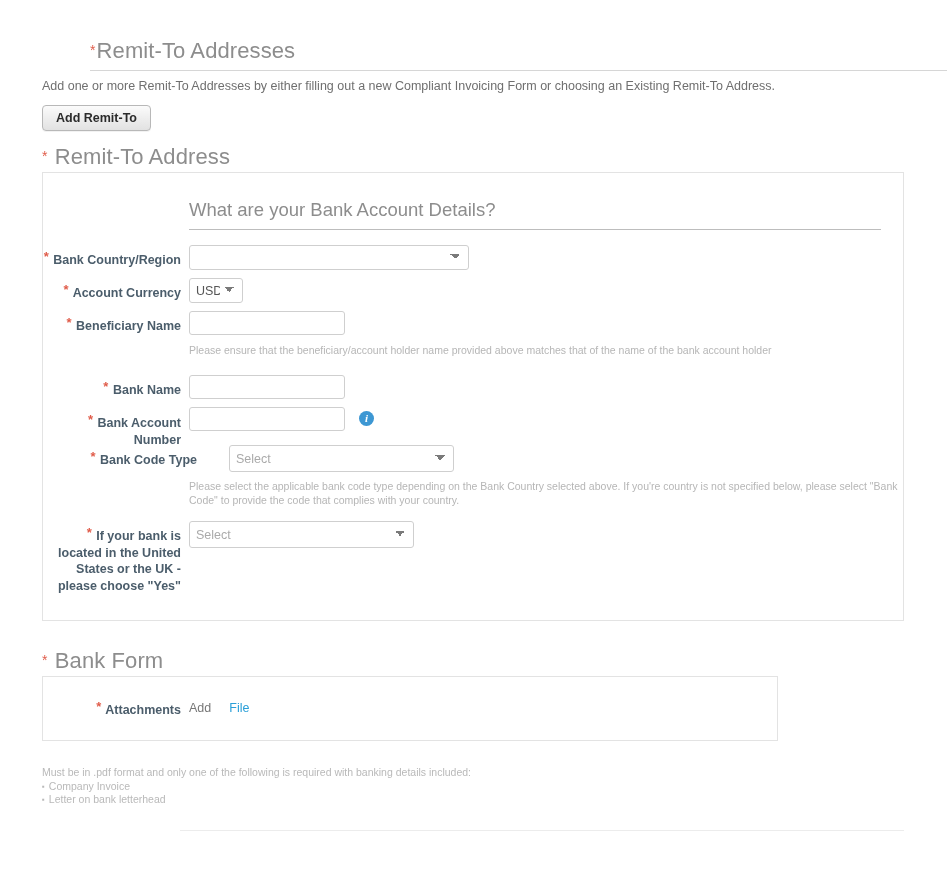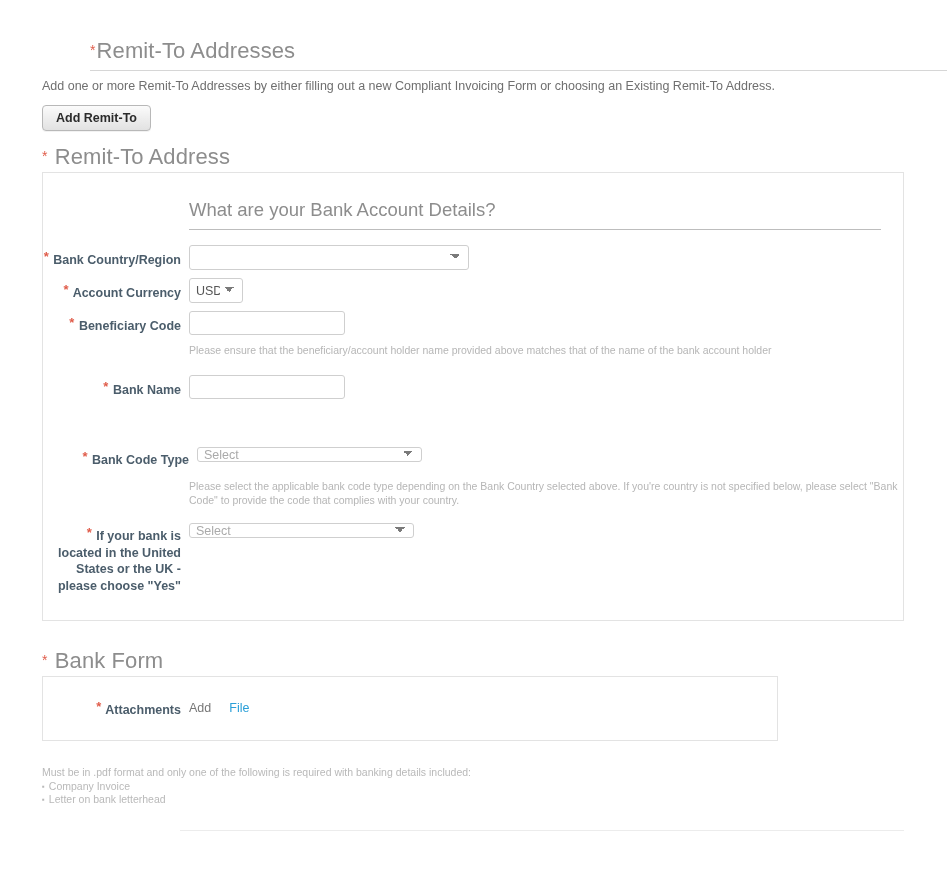--- a/index.html
+++ b/index.html
@@ -148,21 +148,21 @@
     background-image:
       linear-gradient(45deg, transparent 50%, #7a7a7a 50%),
       linear-gradient(135deg, #7a7a7a 50%, transparent 50%);
     background-position:
       calc(100% - 13px) calc(50% - 1px),
       calc(100% - 8px) calc(50% - 1px);
     background-size: 5px 5px, 5px 5px;
     background-repeat: no-repeat;
   }
   select.sel.wide   { width: 280px; }
-  select.sel.medium { width: 225px; height: 15px; color: #aaa; }
+  select.sel.medium { width: 225px; height: 27px; color: #aaa; }
   select.sel.small  { width: 54px; }
 
   
   .info-icon {
     position: absolute;
     left: 170px;
     top: 4px;
     width: 15px;
     height: 15px;
     border-radius: 50%;
@@ -283,41 +283,51 @@
       <div class="fctrl">
         <select class="sel small">
           <option>USD</option>
         </select>
       </div>
     </div>
 
     <div class="field" style="left:0; top:138px;">
       <div class="flabel">
         <span class="req">*</span>
-        <span>Beneficiary Code</span>
+        <span>Beneficiary Name</span>
       </div>
       <div class="fctrl">
         <input class="txt" type="text" value="" style="">
       </div>
     </div>
 
     <div class="helper" style="left:146px; top:170px; width:706px;">Please ensure that the beneficiary/account holder name provided above matches that of the name of the bank account holder</div>
 
     <div class="field" style="left:0; top:202px;">
       <div class="flabel">
         <span class="req">*</span>
         <span>Bank Name</span>
       </div>
       <div class="fctrl">
         <input class="txt" type="text" value="" style="">
       </div>
     </div>
 
-
-    <div class="field" style="left:8px; top:272px;">
+    <div class="field" style="left:0; top:234px;">
+      <div class="flabel" style="line-height:17px;">
+        <span class="req">*</span>
+        <span>Bank Account Number</span>
+      </div>
+      <div class="fctrl">
+        <input class="txt" type="text" value="" style="">
+        <span class="info-icon">i</span>
+      </div>
+    </div>
+
+    <div class="field" style="left:16px; top:272px;gap:24px;">
       <div class="flabel">
         <span class="req">*</span>
         <span>Bank Code Type</span>
       </div>
       <div class="fctrl">
         <select class="sel medium">
           <option>Select</option>
         </select>
       </div>
     </div>

